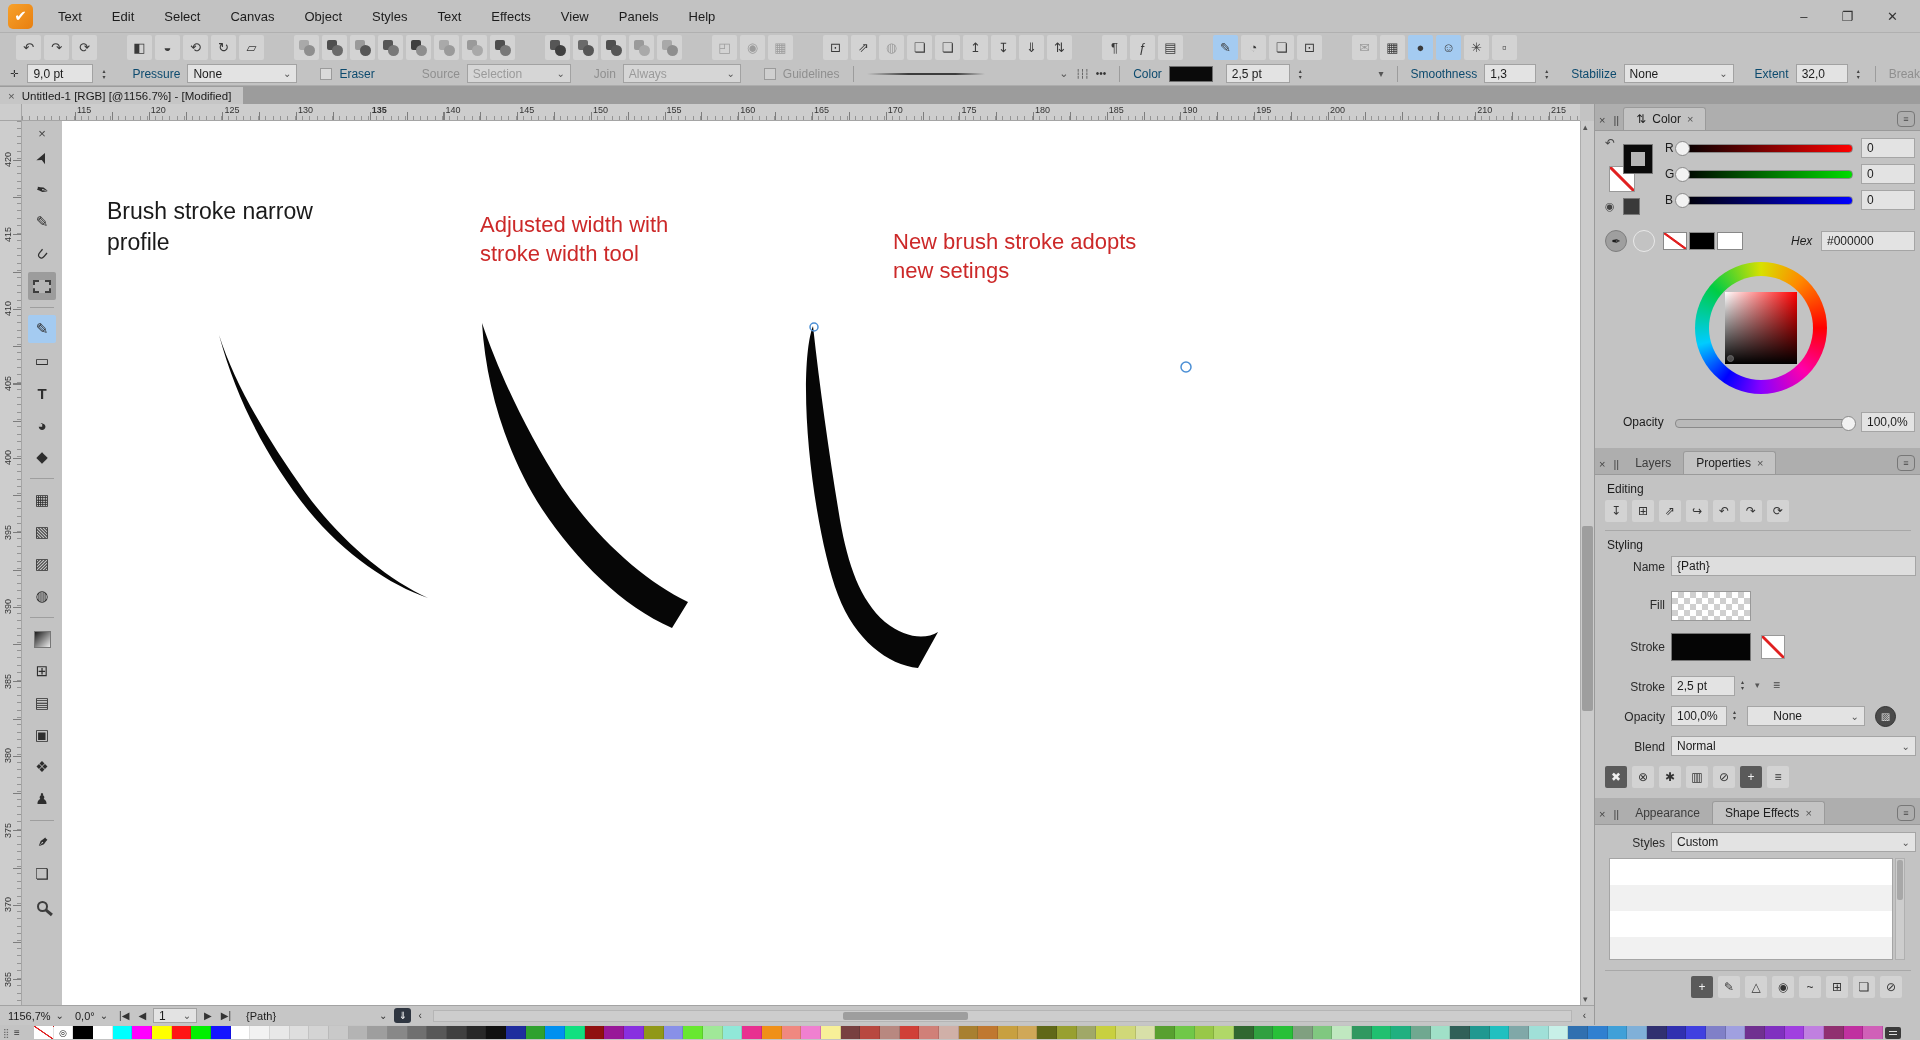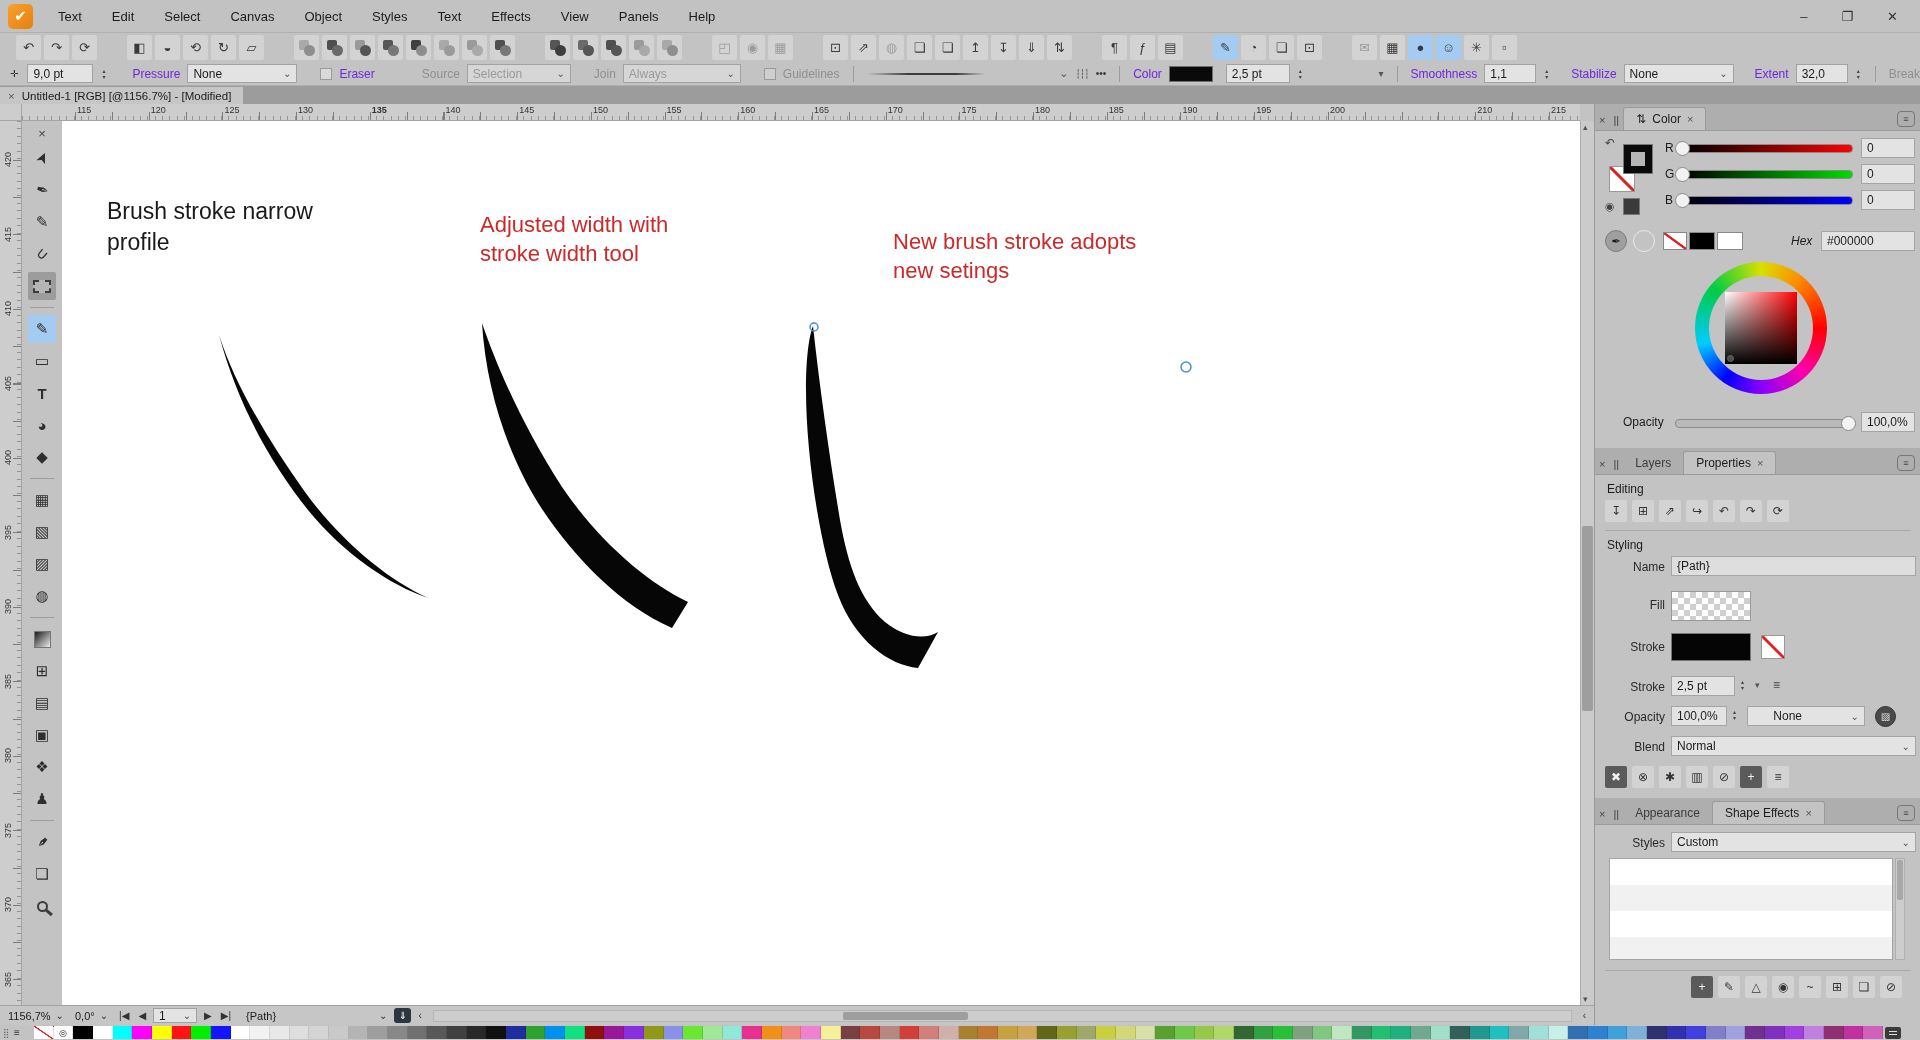--- a/index.html
+++ b/index.html
@@ -19,21 +19,21 @@
     display:flex;align-items:center;padding-left:16px;}
   .tgroup{display:flex;gap:3px;margin-right:30px;}
   .tbtn{width:25px;height:25px;background:#d3d3d3;border-radius:2px;display:flex;
     align-items:center;justify-content:center;font-size:13px;color:#3a3a3a;position:relative;}
   .tbtn.active{background:#a4cbf1;}
   .tbtn.disabled{color:#9c9c9c;}
   .pf-sq{position:absolute;left:5px;top:5px;width:10px;height:10px;border-radius:2px;}
   .pf-ci{position:absolute;right:4px;bottom:4px;width:11px;height:11px;border-radius:50%;}
   #row3{position:absolute;left:0;top:62px;width:1920px;height:24px;background:#c3c3c3;
     display:flex;align-items:center;font-size:12px;gap:7px;padding-left:8px;border-bottom:1px solid #adadad;}
-  .lbl{color:#6d28d9;}
+  .lbl{color:#0c4a6e;}
   .lbl.dis,.dis{color:#8f8f8f;}
   .fld{background:#e3e3e3;border:1px solid #a2a2a2;height:19px;display:flex;align-items:center;
     padding:0 5px;font-size:12px;color:#1c1c1c;}
   .fld.dis{color:#9a9a9a;background:#d6d6d6;}
   .dd-arrow{font-size:10px;color:#555;margin-left:auto;padding-left:8px;}
   .stepper{display:flex;flex-direction:column;font-size:6px;line-height:6px;color:#444;
     justify-content:center;padding:0 2px;}
   .vsep{width:1px;height:16px;background:#9c9c9c;margin:0 6px;}
   .cb{width:12px;height:12px;border:1px solid #9b9b9b;background:#dadada;}
   .profile-track{width:118px;height:14px;display:flex;align-items:center;}
@@ -316,21 +316,21 @@
     <span>2,5 pt</span>
   </div>
   <div class="stepper">
       <span>▴</span>
       <span>▾</span>
     </div>
   <span class="dd-arrow">▾</span>
   <div class="vsep"></div>
   <span class="lbl">Smoothness</span>
   <div class="fld" style="width:52px;">
-      <span>1,1</span>
+      <span>1,3</span>
     </div>
   <div class="stepper">
       <span>▴</span>
       <span>▾</span>
     </div>
   <span class="lbl" style="margin-left:14px;">Stabilize</span>
   <div class="fld" style="width:110px;">
     <span>None</span>
       <span class="dd-arrow">⌄</span>
   </div>

